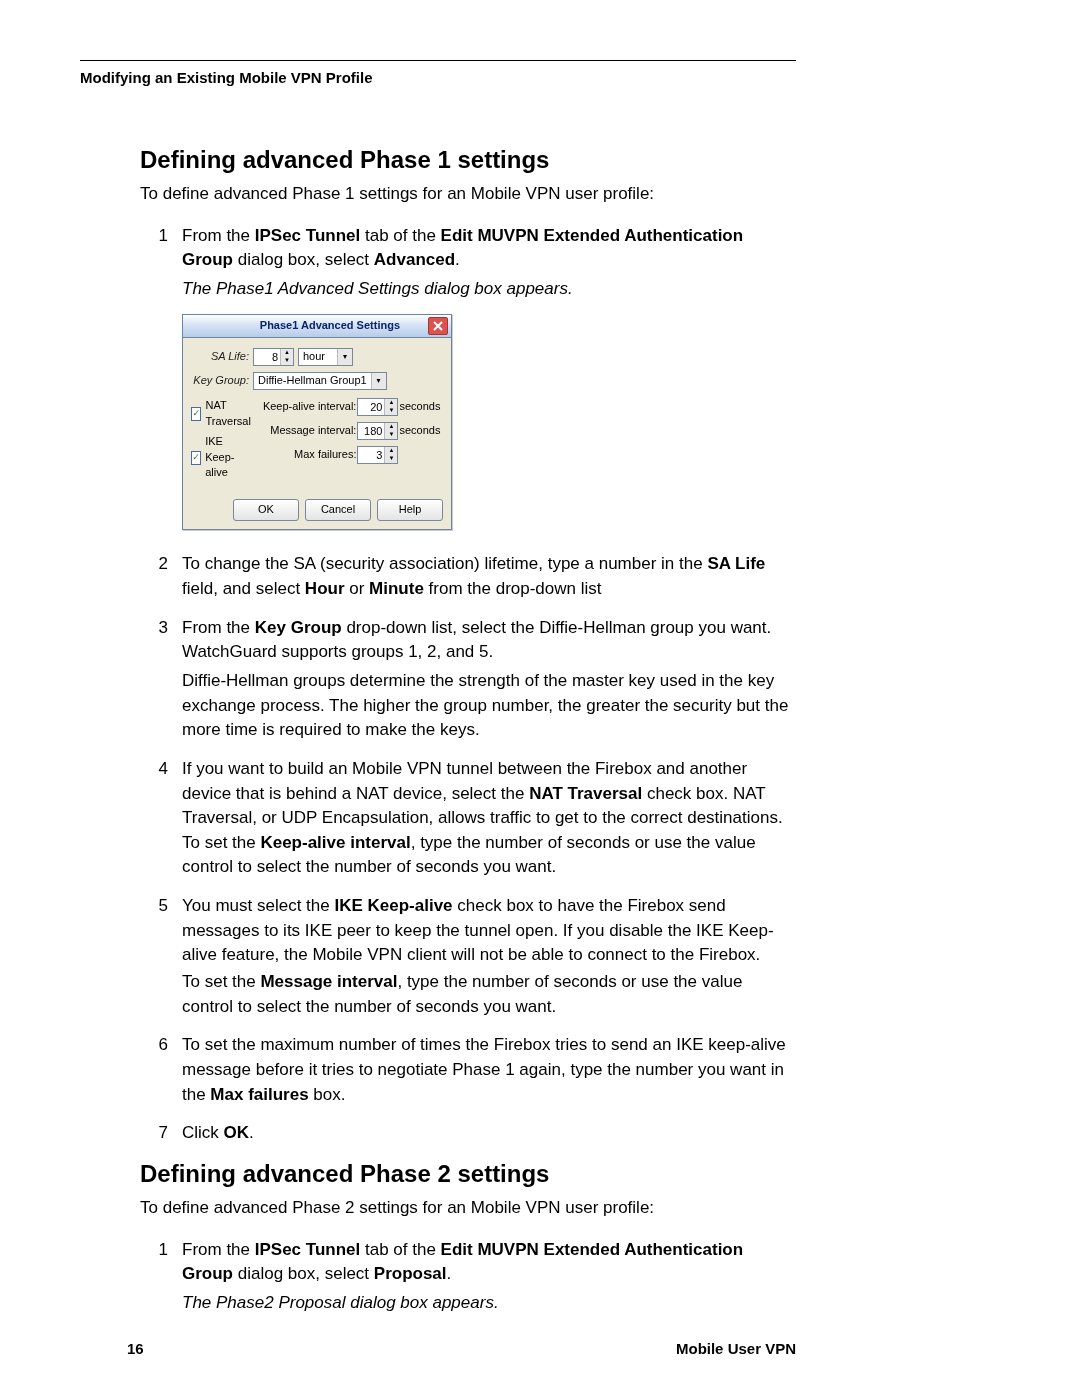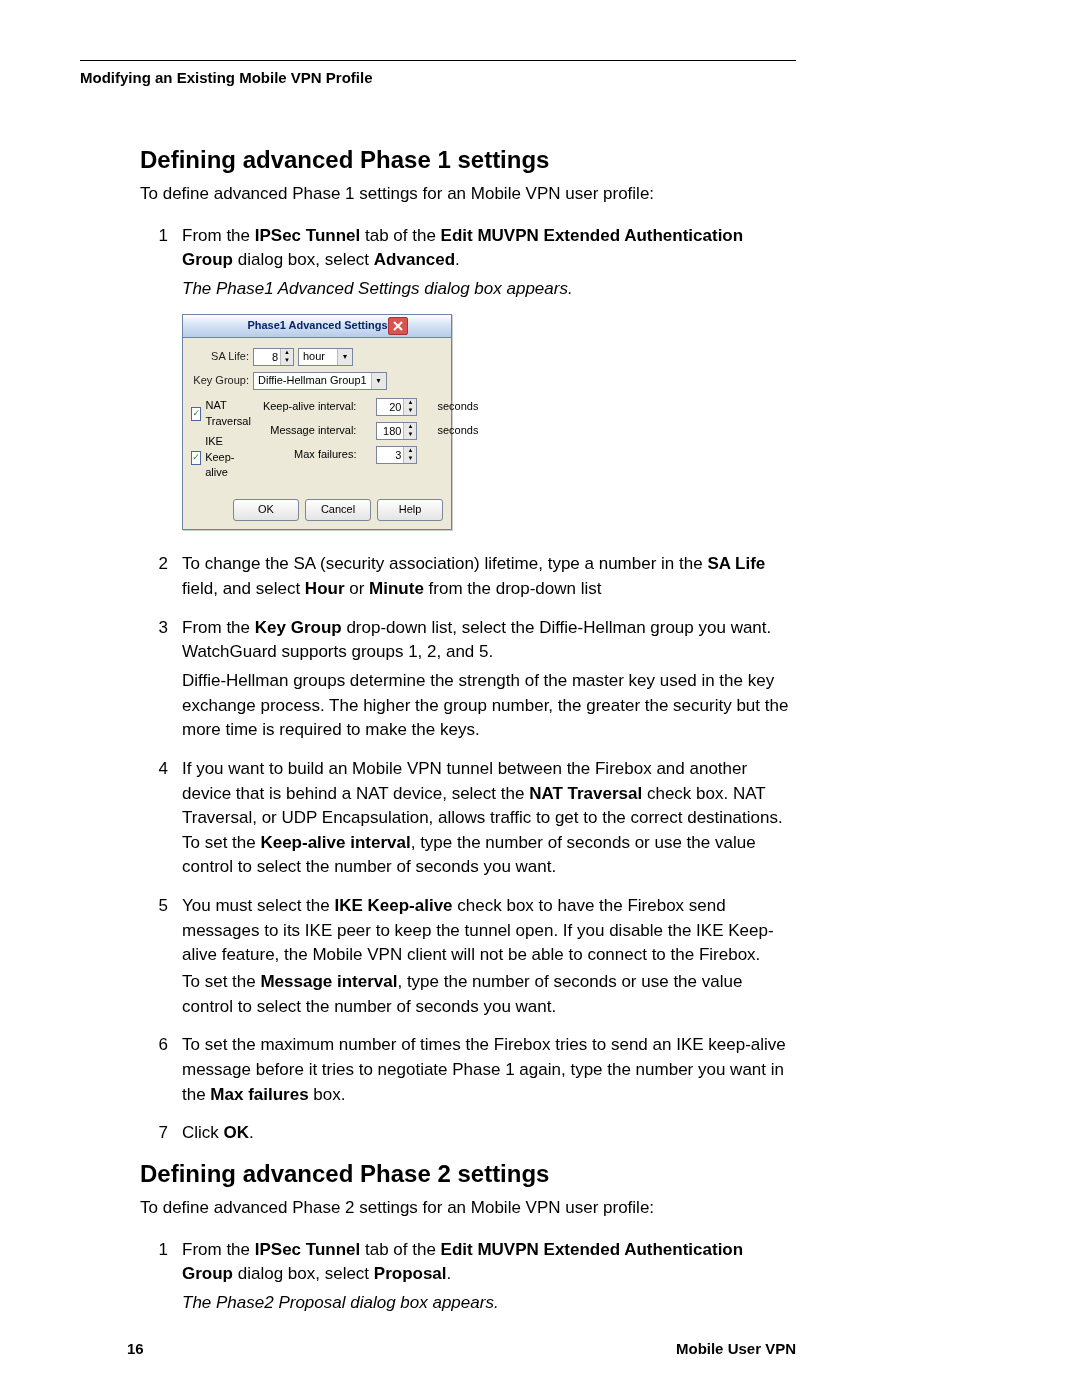--- a/index.html
+++ b/index.html
@@ -75,24 +75,25 @@
     background: #ece9d8;
     font-family: Tahoma, Arial, sans-serif;
     font-size: 11px;
     color: #000;
     box-shadow: 1px 1px 0 rgba(0,0,0,0.2);
   }
   .titlebar {
     height: 22px;
     display: flex;
     align-items: center;
-    justify-content: center;
+    justify-content: flex-end;
     background: linear-gradient(to bottom, #fff 0%, #d5e3f6 45%, #b7cce8 100%);
     border-bottom: 1px solid #6b84a3;
     padding: 0 3px 0 24px;
+    gap: 28px;
   }
   .titlebar .title {
     color: #0a246a;
     font-weight: 700;
     font-size: 11px;
   }
   .closebtn {
     width: 18px;
     height: 16px;
     background: #d9534f;
@@ -110,20 +111,21 @@
     display: flex;
     align-items: center;
     margin-bottom: 6px;
     gap: 4px;
   }
   .lbl {
     width: 58px;
     text-align: right;
     font-size: 11px;
     color: #222;
+    font-style: italic;
   }
   .lbl2 {
     width: 96px;
     text-align: right;
     font-size: 11px;
   }
   .spin {
     display: inline-flex;
     align-items: stretch;
     border: 1px solid #7a8699;
@@ -187,21 +189,21 @@
     font-size:9px;color:#2a7a2a;line-height:1;
   }
   .sec2 {
     display:flex;
     gap:6px;
     margin-top:8px;
   }
   .checks { width: 92px;}
   .rightcol { flex:1; }
   .rightcol .row2 {
-    display:flex;align-items:center;justify-content:flex-end;gap:20px;margin-bottom:6px;
+    display:flex;align-items:center;justify-content:flex-end;gap:1px;margin-bottom:6px;
   }
   .unit { font-size:11px; width:44px;}
   .btnbar {
     display:flex;
     justify-content:flex-end;
     gap:6px;
     padding: 8px 8px 8px 8px;
   }
   .btn {
     min-width: 48px;

